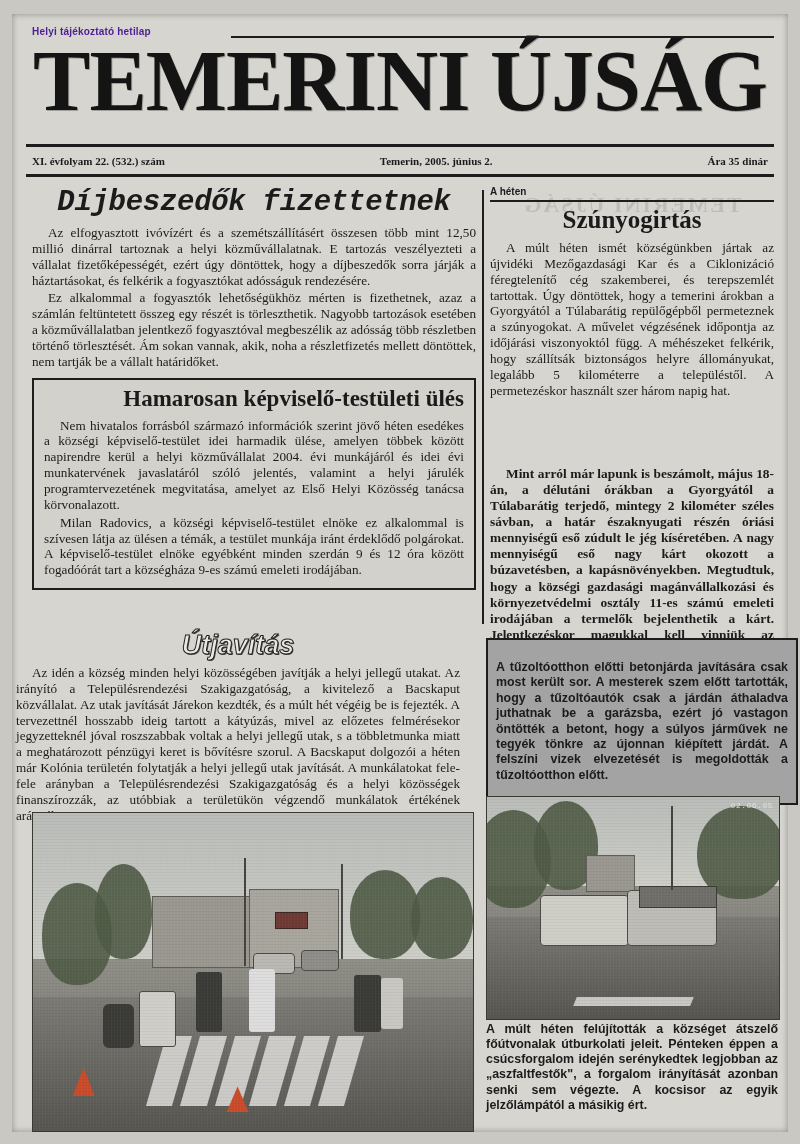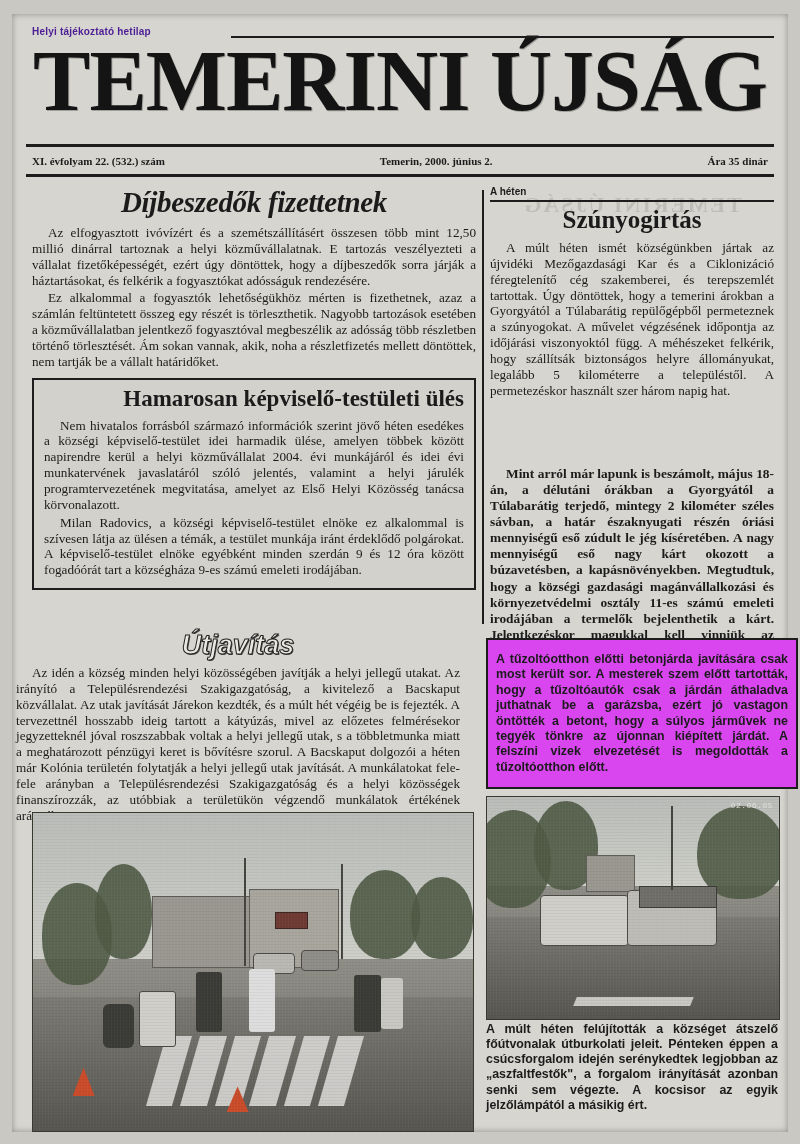--- a/index.html
+++ b/index.html
@@ -105,21 +105,21 @@
   }
   .vrule {
     position: absolute;
     left: 470px;
     top: 176px;
     width: 2px;
     height: 434px;
     background: #1d1d1d;
   }
   h1.headline {
-    font-family: Liberation Serif, serif;
+    font-family: Liberation Mono, monospace;
     font-style: italic;
     font-weight: bold;
     font-size: 29px;
     text-align: center;
     margin: 0 0 6px 0;
     letter-spacing: -0.3px;
   }
   h2.sub-headline {
     font-family: "Liberation Serif", serif;
     font-weight: bold;
@@ -186,22 +186,22 @@
     left: 478px;
     top: 452px;
     width: 284px;
   }
   .tuzolto-box {
     position: absolute;
     left: 474px;
     top: 624px;
     width: 292px;
     border: 2px solid #1d1d1d;
-    padding: 12px 8px;
-    background: #d946ef;
+    padding: 20px 8px;
+    background: #a3a3a3;
   }
   .tuzolto-box p {
     font-family: "Liberation Sans", sans-serif;
     font-weight: bold;
     font-size: 12.4px;
     line-height: 1.24;
     text-align: justify;
     margin: 0;
   }
   
@@ -274,21 +274,21 @@
   <div class="paper">
 
     <div class="masthead">
       <div class="kicker">Helyi tájékoztató hetilap</div>
       <div class="kicker-rule"></div>
       <div class="title">TEMERINI ÚJSÁG</div>
     </div>
     <div class="mast-rule"></div>
     <div class="mast-info">
       <span>XI. évfolyam 22. (532.) szám</span>
-      <span class="center">Temerin, 2000. június 2.</span>
+      <span class="center">Temerin, 2005. június 2.</span>
       <span>Ára 35 dinár</span>
     </div>
     <div class="mast-rule2"></div>
 
     <div class="ghost">TEMERINI ÚJSÁG</div>
 
     <div class="col-left">
       <h1 class="headline">Díjbeszedők fizettetnek</h1>
       <p class="body">Az elfogyasztott ivóvízért és a szemétszállításért összesen több mint 12,50 millió dinárral tartoznak a helyi közművállalatnak. E tartozás veszélyezteti a vállalat fizetőképességét, ezért úgy döntöttek, hogy a díjbeszedők sorra járják a háztartásokat, és felkérik a fogyasztókat adósságuk rendezésére.</p>
       <p class="body">Ez alkalommal a fogyasztók lehetőségükhöz mérten is fizethetnek, azaz a számlán feltüntetett összeg egy részét is törleszthetik. Nagyobb tartozások esetében a közművállalatban jelentkező fogyasztóval megbeszélik az adósság több részletben történő törlesztését. Ám sokan vannak, akik, noha a részletfizetés mellett döntöttek, nem tartják be a vállalt határidőket.</p>

